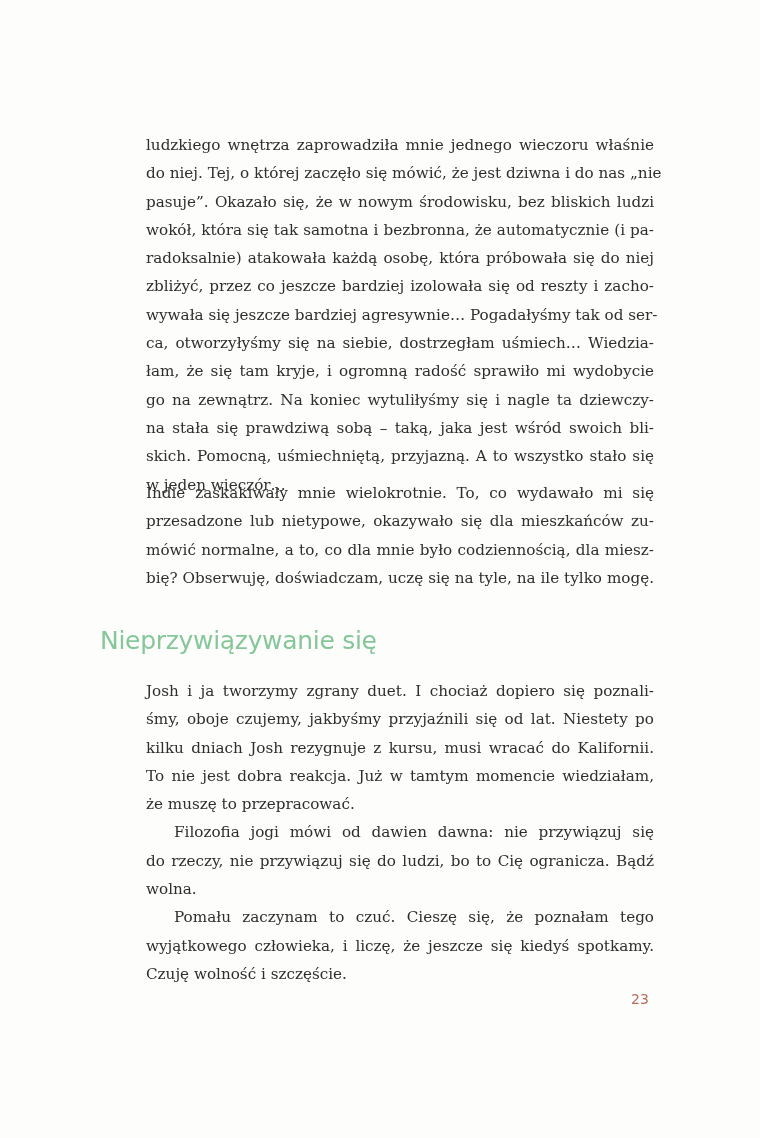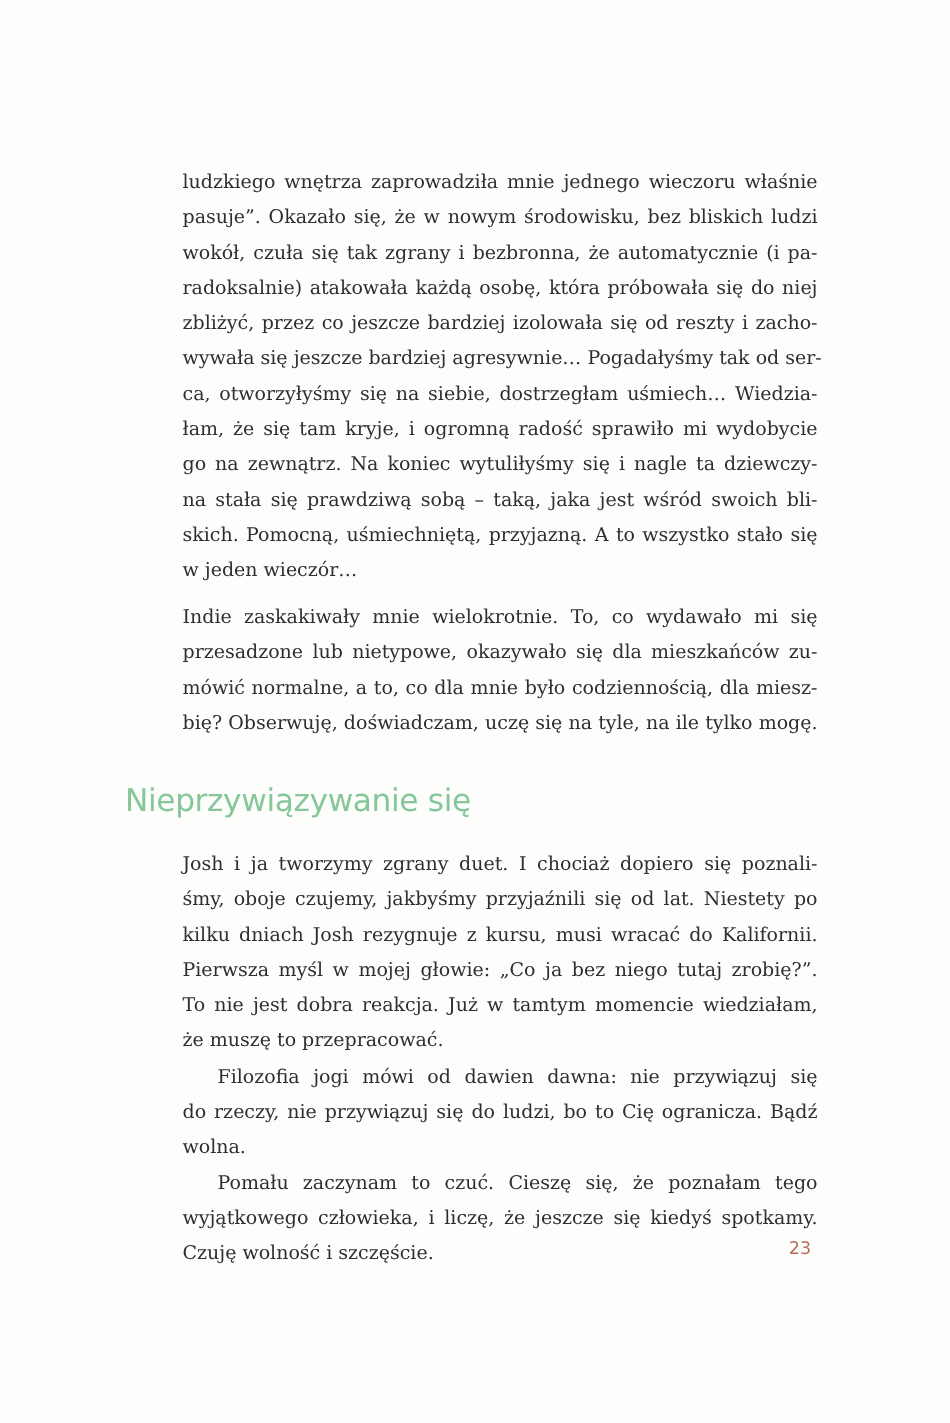--- a/index.html
+++ b/index.html
@@ -12,22 +12,23 @@
   .heading { position:absolute; left:100px; top:626px; font-family:"DejaVu Sans", sans-serif; font-size:25px; color:#86c79a; font-weight:normal; letter-spacing:-0.3px; }
   .pagenum { position:absolute; left:631px; top:991px; font-family:"DejaVu Sans", sans-serif; font-size:14px; color:#b86b5f; }
 </style>
 </head>
 <body>
 
 <div class="page">
 
   <div class="block" style="top:131px;">
     <div class="line">ludzkiego wnętrza zaprowadziła mnie jednego wieczoru właśnie</div>
+    <div class="line">do niej. Tej, o której zaczęło się mówić, że jest dziwna i do nas „nie</div>
     <div class="line">pasuje”. Okazało się, że w nowym środowisku, bez bliskich ludzi</div>
-    <div class="line">wokół, czuła się tak zgrany i bezbronna, że automatycznie (i pa-</div>
+    <div class="line">wokół, która się tak samotna i bezbronna, że automatycznie (i pa-</div>
     <div class="line">radoksalnie) atakowała każdą osobę, która próbowała się do niej</div>
     <div class="line">zbliżyć, przez co jeszcze bardziej izolowała się od reszty i zacho-</div>
     <div class="line">wywała się jeszcze bardziej agresywnie… Pogadałyśmy tak od ser-</div>
     <div class="line">ca, otworzyłyśmy się na siebie, dostrzegłam uśmiech… Wiedzia-</div>
     <div class="line">łam, że się tam kryje, i ogromną radość sprawiło mi wydobycie</div>
     <div class="line">go na zewnątrz. Na koniec wytuliłyśmy się i nagle ta dziewczy-</div>
     <div class="line">na stała się prawdziwą sobą – taką, jaka jest wśród swoich bli-</div>
     <div class="line">skich. Pomocną, uśmiechniętą, przyjazną. A to wszystko stało się</div>
     <div class="line last">w jeden wieczór…</div>
   </div>
@@ -38,21 +39,20 @@
     <div class="line">mówić normalne, a to, co dla mnie było codziennością, dla miesz-</div>
     <div class="line">bię? Obserwuję, doświadczam, uczę się na tyle, na ile tylko mogę.</div>
   </div>
 
   <div class="heading">Nieprzywiązywanie się</div>
 
   <div class="block" style="top:677px;">
     <div class="line">Josh i ja tworzymy zgrany duet. I chociaż dopiero się poznali-</div>
     <div class="line">śmy, oboje czujemy, jakbyśmy przyjaźnili się od lat. Niestety po</div>
     <div class="line">kilku dniach Josh rezygnuje z kursu, musi wracać do Kalifornii.</div>
-    <div class="line">Pierwsza myśl w mojej głowie: „Co ja bez niego tutaj zrobię?”.</div>
     <div class="line">To nie jest dobra reakcja. Już w tamtym momencie wiedziałam,</div>
     <div class="line last">że muszę to przepracować.</div>
     <div class="line indent">Filozofia jogi mówi od dawien dawna: nie przywiązuj się</div>
     <div class="line">do rzeczy, nie przywiązuj się do ludzi, bo to Cię ogranicza. Bądź</div>
     <div class="line last">wolna.</div>
     <div class="line indent">Pomału zaczynam to czuć. Cieszę się, że poznałam tego</div>
     <div class="line">wyjątkowego człowieka, i liczę, że jeszcze się kiedyś spotkamy.</div>
     <div class="line last">Czuję wolność i szczęście.</div>
   </div>
 

